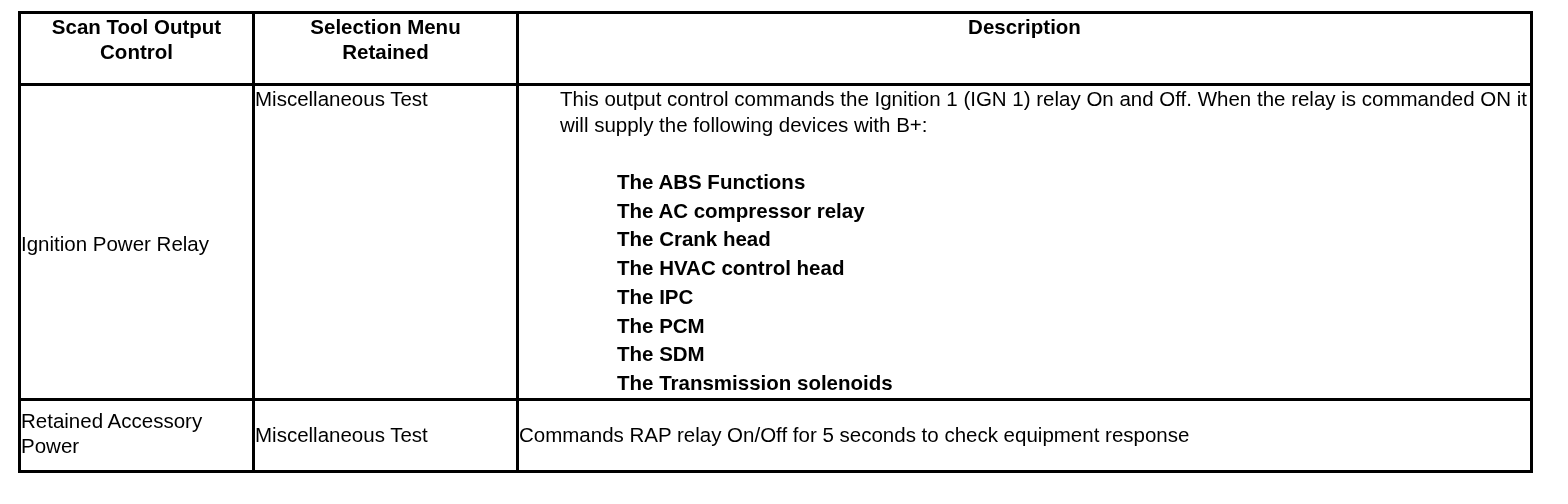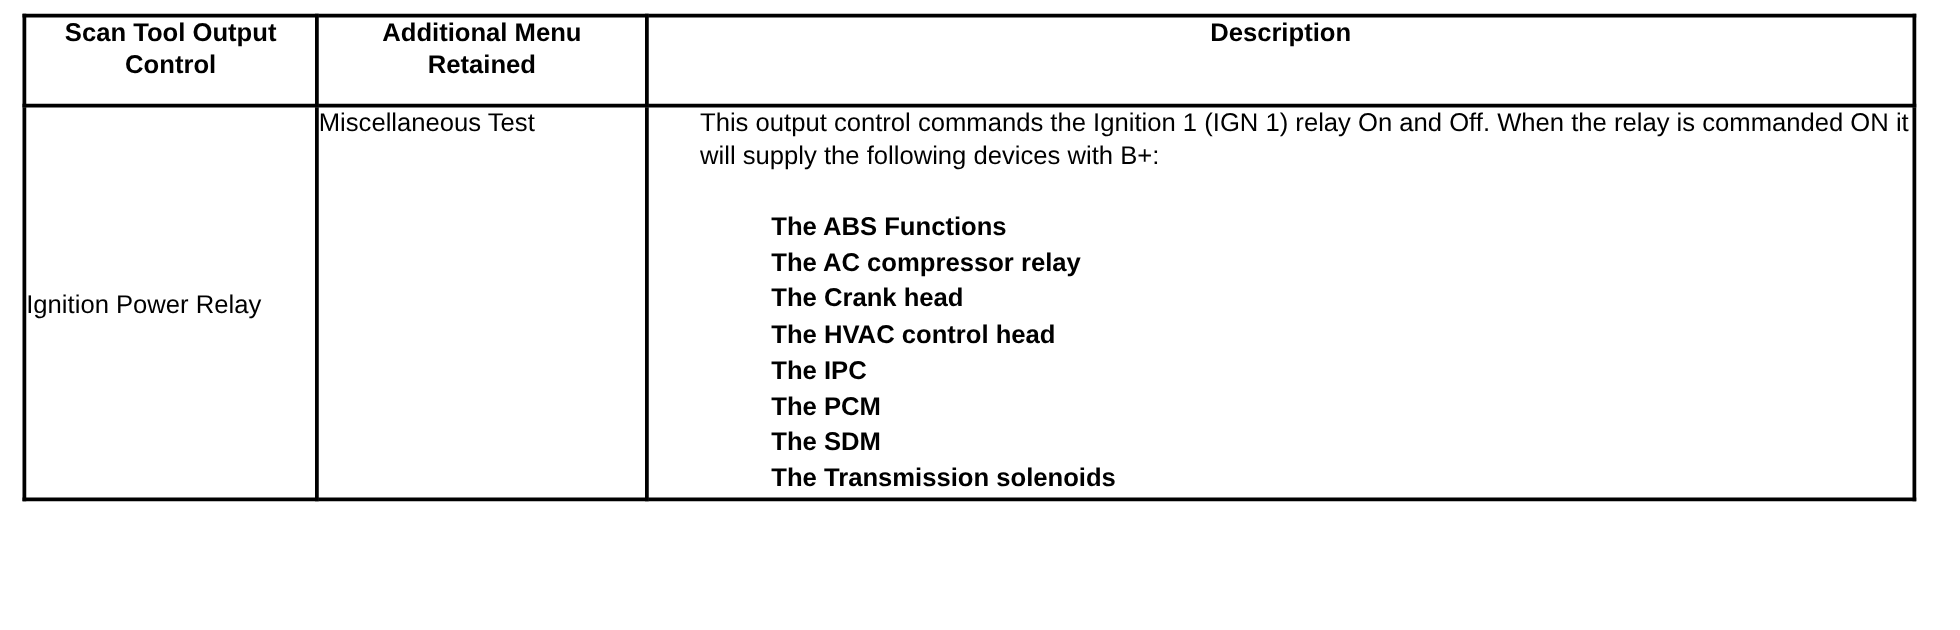--- a/index.html
+++ b/index.html
@@ -149,21 +149,21 @@
       <col class="col-desc">
     </colgroup>
 
     <thead>
       <tr>
         <th class="hdr frame-top frame-left">
           <span class="hdr-text">Scan Tool Output</span>
           <span class="hdr-text">Control</span>
         </th>
         <th class="hdr frame-top">
-          <span class="hdr-text">Additional Menu</span>
+          <span class="hdr-text">Selection Menu</span>
           <span class="hdr-text">Retained</span>
         </th>
         <th class="hdr hdr-desc frame-top frame-right">
           <span class="hdr-text">Description</span>
         </th>
       </tr>
     </thead>
 
     <tbody>
 
@@ -178,17 +178,24 @@
             <li>The Crank head</li>
             <li>The HVAC control head</li>
             <li>The IPC</li>
             <li>The PCM</li>
             <li>The SDM</li>
             <li>The Transmission solenoids</li>
           </ul>
         </td>
       </tr>
 
+      <tr class="row-last">
+        <td class="cell-control frame-left frame-bottom">Retained Accessory Power</td>
+        <td class="cell-menu frame-bottom">Miscellaneous Test</td>
+        <td class="cell-desc frame-right frame-bottom">
+          <p class="desc-single">Commands RAP relay On/Off for 5 seconds to check equipment response</p>
+        </td>
+      </tr>
 
     </tbody>
   </table>
 
 </div>
 
 </body></html>

